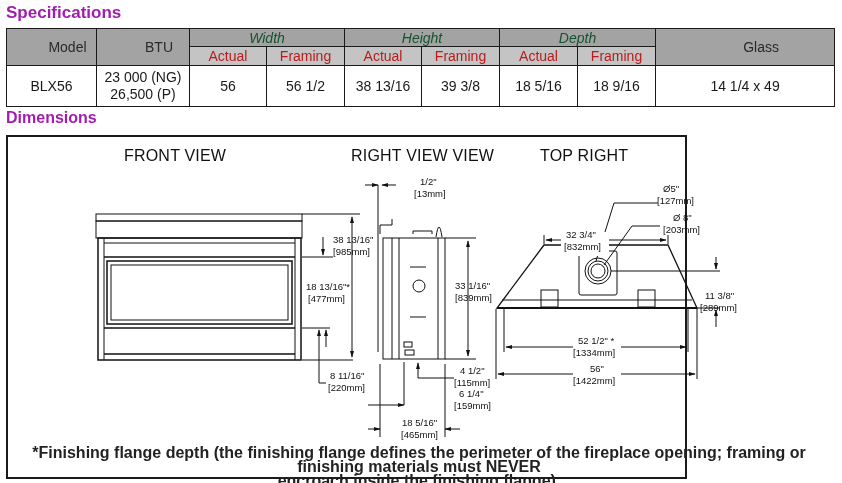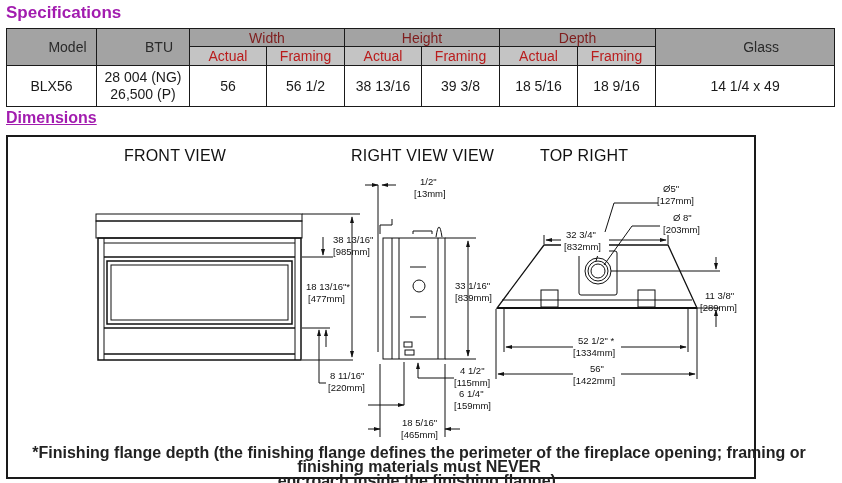--- a/index.html
+++ b/index.html
@@ -1,30 +1,30 @@
 <!DOCTYPE html>
 <html><head>
 <meta charset="utf-8">
 <style>
   html, body { margin:0; padding:0; background:#ffffff; }
   body { width:842px; height:483px; position:relative; overflow:hidden;
          font-family:"Liberation Sans", "DejaVu Sans", sans-serif; color:#1a1a1a; }
   .section-title { position:absolute; left:6px; font-weight:bold; color:#a21caf; font-size:17px; }
   #spec-title { top:3px; }
-  #dim-title { top:109px; font-size:16px;text-decoration:underline; }
+  #dim-title { top:109px; font-size:16px; }
 
   table.spec { position:absolute; left:6px; top:28px; width:828px; border-collapse:collapse;
                table-layout:fixed; font-size:14px; }
   table.spec td, table.spec th { border:1px solid #1a1a1a; text-align:center; padding:0; font-weight:normal; }
-  table.spec th.grp { background:#a3a3a3; color:#7f1d1d; height:17px; }
+  table.spec th.grp { background:#a3a3a3; color:#14532d; height:17px;font-style:italic; }
   table.spec th.sub { background:#c4c4c4; color:#b91c1c; height:18px; }
   table.spec th.tall { background:#a3a3a3; color:#2a2a2a;padding-left:32px; }
   table.spec td { height:40px; line-height:17px; }
 
-  .dim-box { position:absolute; left:6px; top:135px; width:750px; height:344px;
+  .dim-box { position:absolute; left:6px; top:135px; width:681px; height:344px;
              border:2px solid #1a1a1a; box-sizing:border-box; }
   .view-label { position:absolute; font-size:16px; color:#111; letter-spacing:0.2px; }
   svg.drawing { position:absolute; left:0; top:0; }
   .dimtxt { font-size:9.5px; font-family:"Liberation Sans", sans-serif; fill:#111; }
   .footnote { position:absolute; left:0; width:822px; top:309px; text-align:center;
               font-size:16px; font-weight:bold; color:#222; line-height:14px; }
 </style>
 </head>
 <body>
 
@@ -55,21 +55,21 @@
     <th class="sub">Actual</th>
     <th class="sub">Framing</th>
     <th class="sub">Actual</th>
     <th class="sub">Framing</th>
     <th class="sub">Actual</th>
     <th class="sub">Framing</th>
   </tr>
   <tr>
     <td>BLX56</td>
     <td>
-      <div>28 004 (NG)</div>
+      <div>23 000 (NG)</div>
       <div>26,500 (P)</div>
     </td>
     <td>56</td>
     <td>56 1/2</td>
     <td>38 13/16</td>
     <td>39 3/8</td>
     <td>18 5/16</td>
     <td>18 9/16</td>
     <td>14 1/4 x 49</td>
   </tr>

